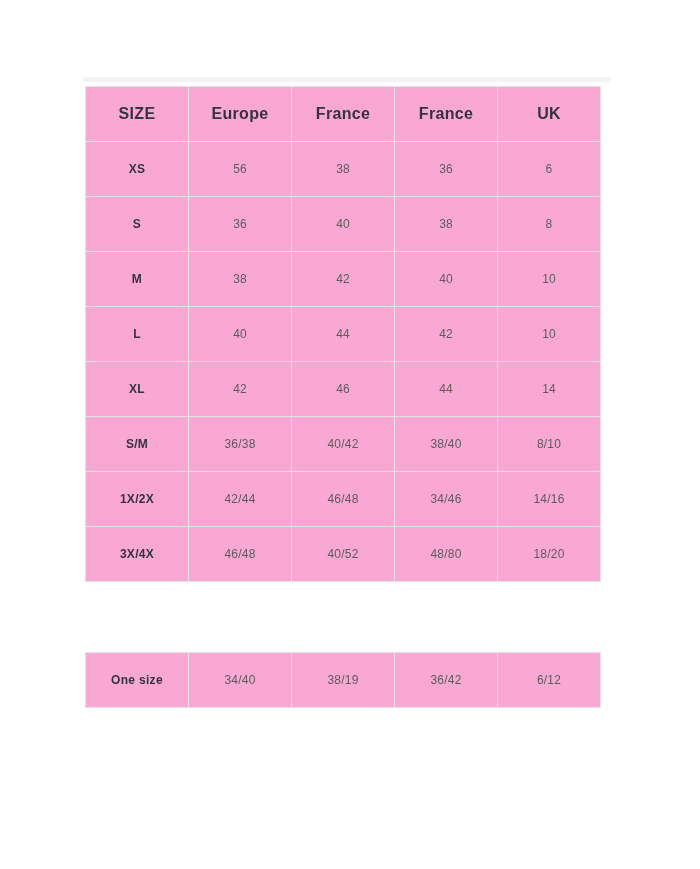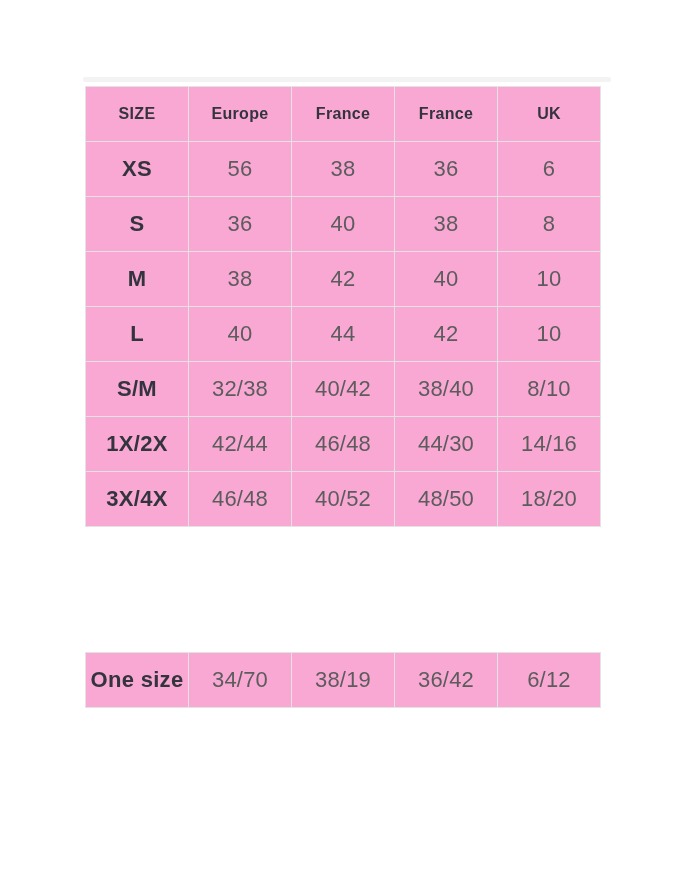--- a/index.html
+++ b/index.html
@@ -37,21 +37,21 @@
     background: #f9a8d4;
     padding: 0;
   }
   th {
     font-size: 16px;
     font-weight: bold;
     color: #34343e;
     letter-spacing: 0.3px;
   }
   td {
-    font-size: 22px;
+    font-size: 12px;
     color: #5c5c5c;
     letter-spacing: 0.2px;
   }
   td.lbl {
     font-weight: bold;
     color: #34343e;
     letter-spacing: 0.3px;
   }
 </style>
 </head>
@@ -95,50 +95,57 @@
           <td>10</td>
         </tr>
         <tr>
           <td class="lbl">L</td>
           <td>40</td>
           <td>44</td>
           <td>42</td>
           <td>10</td>
         </tr>
         <tr>
+          <td class="lbl">XL</td>
+          <td>42</td>
+          <td>46</td>
+          <td>44</td>
+          <td>14</td>
+        </tr>
+        <tr>
           <td class="lbl">S/M</td>
-          <td>32/38</td>
+          <td>36/38</td>
           <td>40/42</td>
           <td>38/40</td>
           <td>8/10</td>
         </tr>
         <tr>
           <td class="lbl">1X/2X</td>
           <td>42/44</td>
           <td>46/48</td>
-          <td>44/30</td>
+          <td>34/46</td>
           <td>14/16</td>
         </tr>
         <tr>
           <td class="lbl">3X/4X</td>
           <td>46/48</td>
           <td>40/52</td>
-          <td>48/50</td>
+          <td>48/80</td>
           <td>18/20</td>
         </tr>
       </tbody>
     </table>
   </div>
 
   <div class="table-wrap extra">
     <table>
       <tbody>
         <tr>
           <td class="lbl">One size</td>
-          <td>34/70</td>
+          <td>34/40</td>
           <td>38/19</td>
           <td>36/42</td>
           <td>6/12</td>
         </tr>
       </tbody>
     </table>
   </div>
 
 </div>
 

